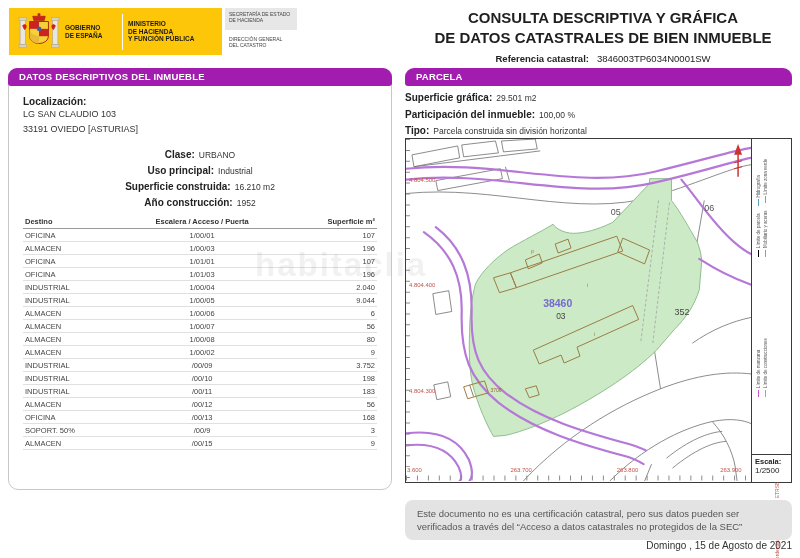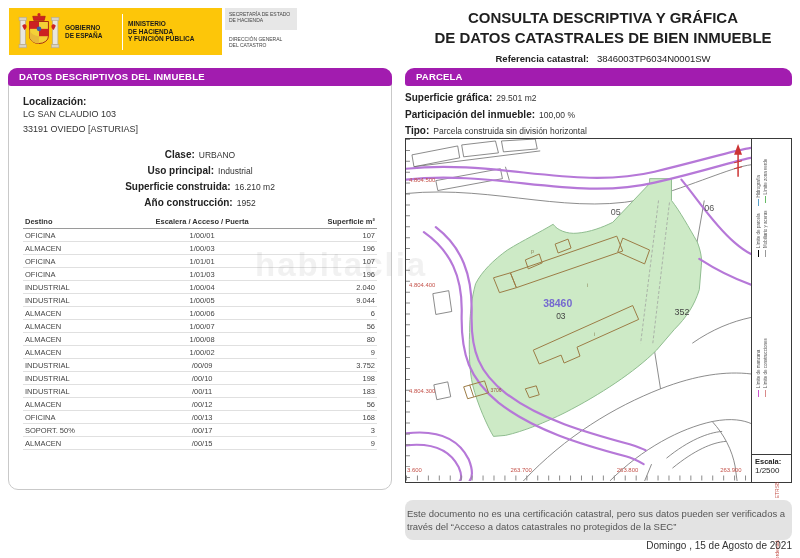--- a/index.html
+++ b/index.html
@@ -61,21 +61,21 @@
   .dash.c2 { border-color:#999999; }
   .dash.c3 { border-color:#66bb66; }
   .dash.c4 { border-color:#cc55cc; }
   .dash.c5 { border-color:#d98a8a; }
   .legend-red { position:absolute; transform:rotate(-90deg); transform-origin:0 0; font-size:5px; color:#c4524a; white-space:nowrap; left:22px; top:446px; }
   .escala { position:absolute; bottom:0; left:0; width:100%; height:28px; border-top:1px solid #3a3a3a; padding:2px 3px; background:#fff; }
   .escala .el { font-size:7.5px; font-weight:bold; color:#222; }
   .escala .ev { font-size:8px; color:#222; }
 
   
-  .disclaimer { left:405px; top:500px; width:387px; background:#e3e3e3; border-radius:8px; padding:7px 2px; font-size:9.5px; color:#555; line-height:13px; }
+  .disclaimer { left:405px; top:500px; width:387px; background:#e3e3e3; border-radius:8px; padding:7px 12px; font-size:9.5px; color:#555; line-height:13px; }
   .dateline { left:405px; top:540px; width:387px; text-align:right; font-size:10px; color:#333; }
 
   .watermark { left:255px; top:246px; font-size:33px; font-weight:bold; color:rgba(140,140,140,0.12); letter-spacing:2px; pointer-events:none;text-align:center; }
 </style>
 </head>
 <body>
 
 <div class="abs banner">
   <svg class="coat" viewBox="0 0 40 40">
     <rect x="2" y="8" width="5" height="24" fill="#e8e6e0" stroke="#b5a98f" stroke-width="0.7"></rect>
@@ -213,21 +213,21 @@
           <td class="c2">/00/12</td>
           <td class="c3">56</td>
         </tr>
           <tr>
           <td>OFICINA</td>
           <td class="c2">/00/13</td>
           <td class="c3">168</td>
         </tr>
           <tr>
           <td>SOPORT. 50%</td>
-          <td class="c2">/00/17</td>
+          <td class="c2">/00/9</td>
           <td class="c3">3</td>
         </tr>
           <tr>
           <td>ALMACEN</td>
           <td class="c2">/00/15</td>
           <td class="c3">9</td>
         </tr>
         </tbody>
     </table>
   </div>

